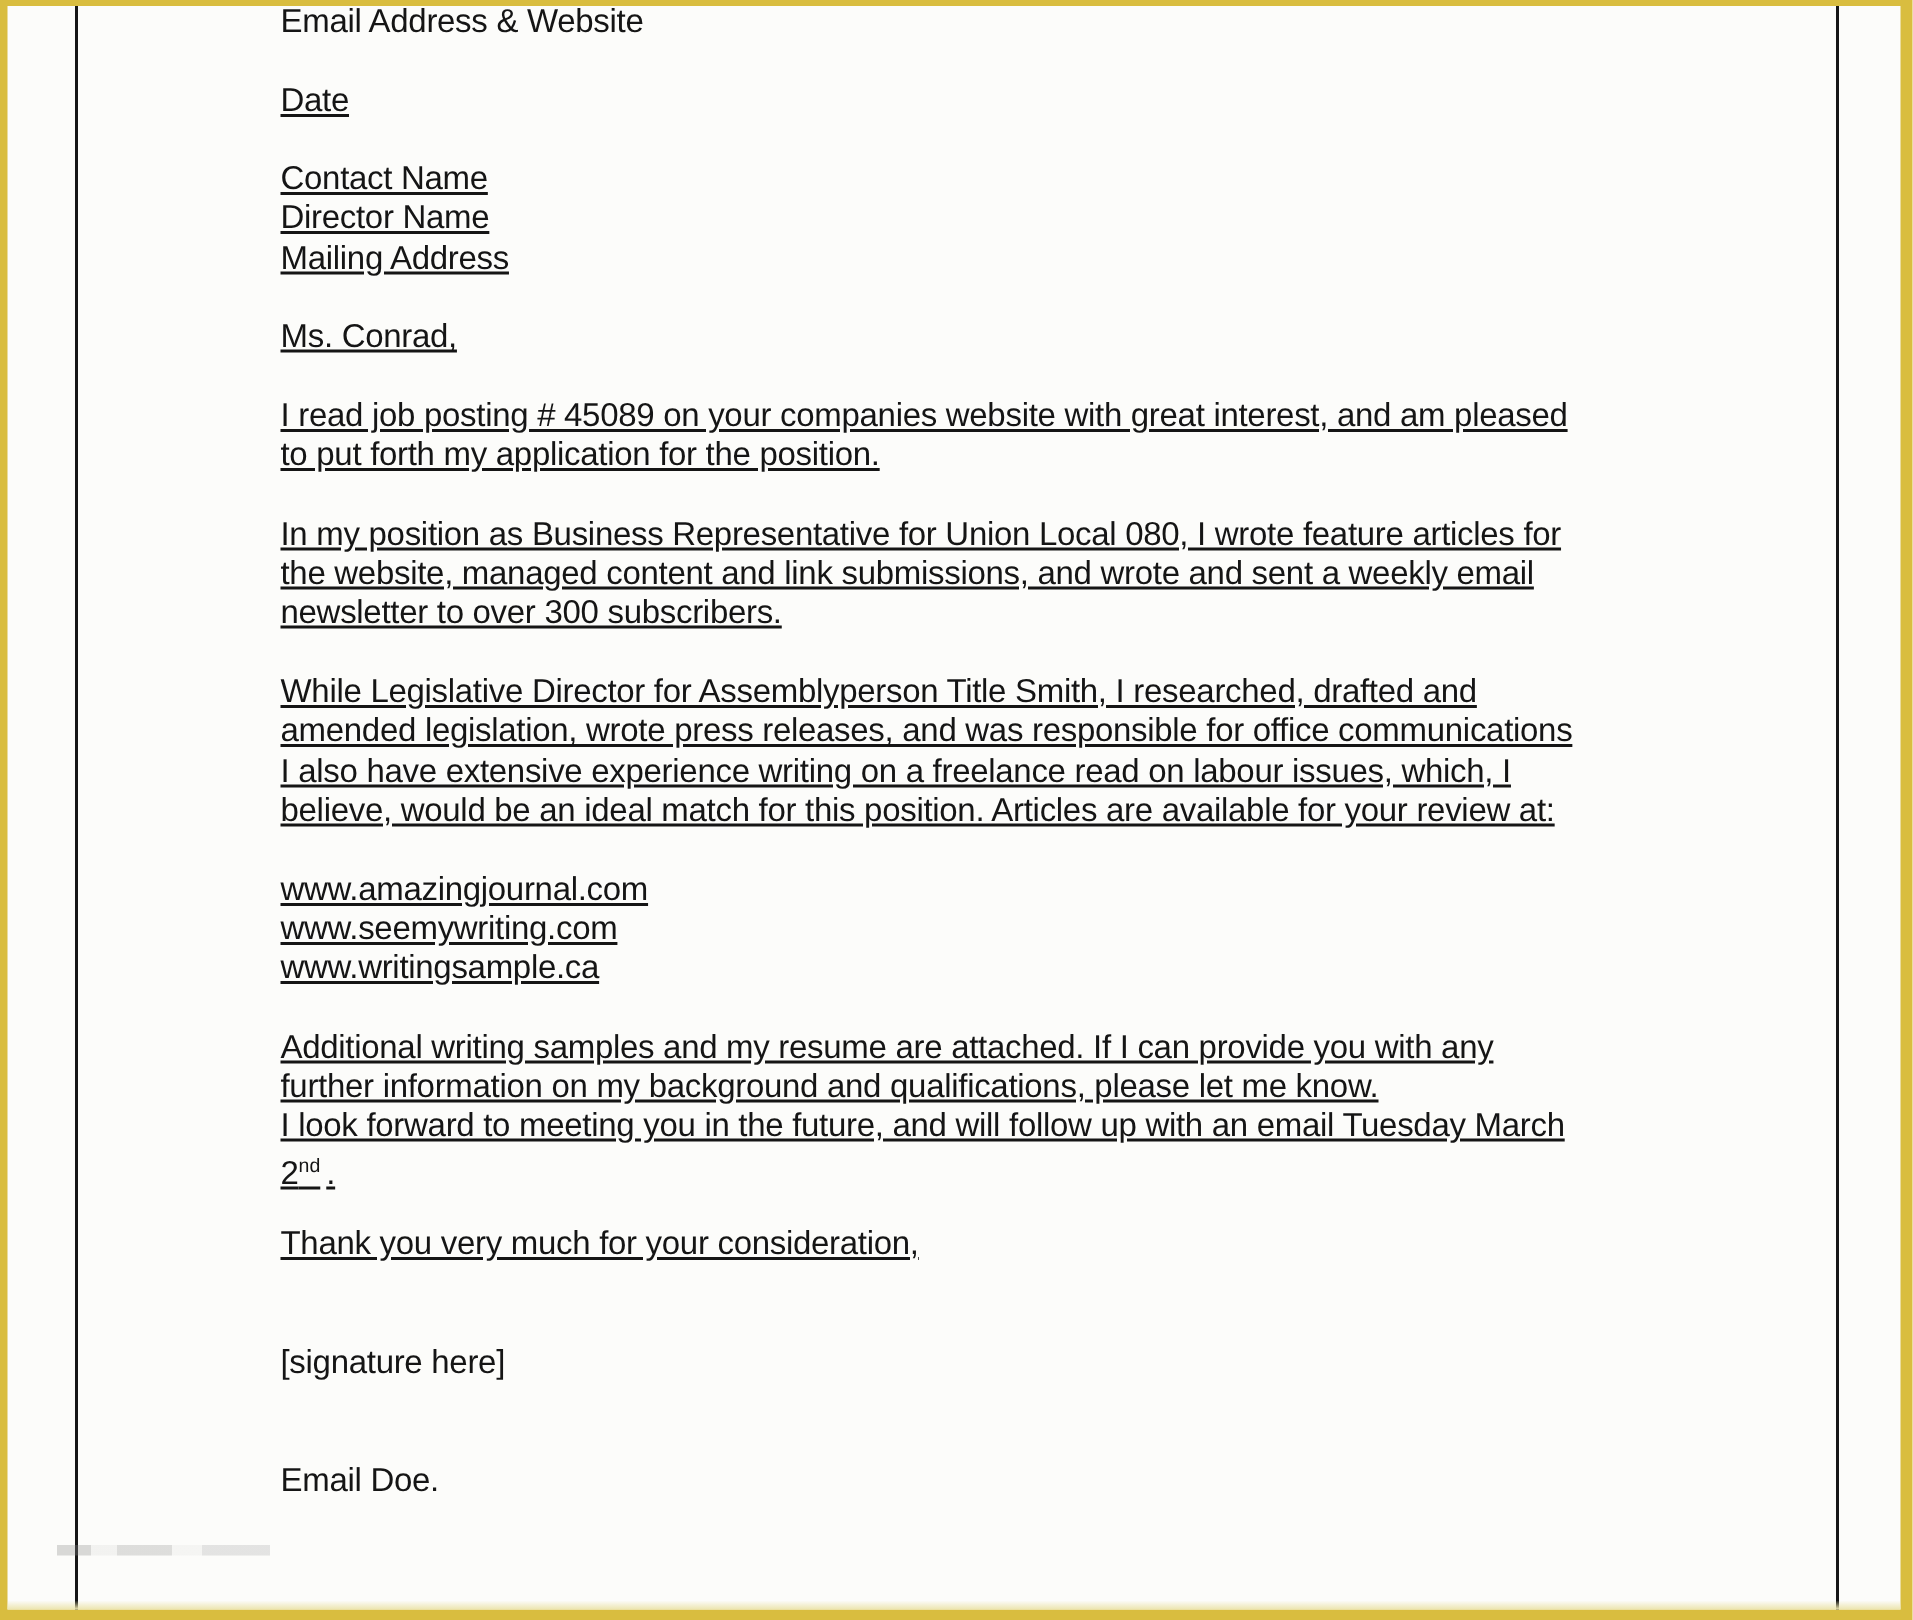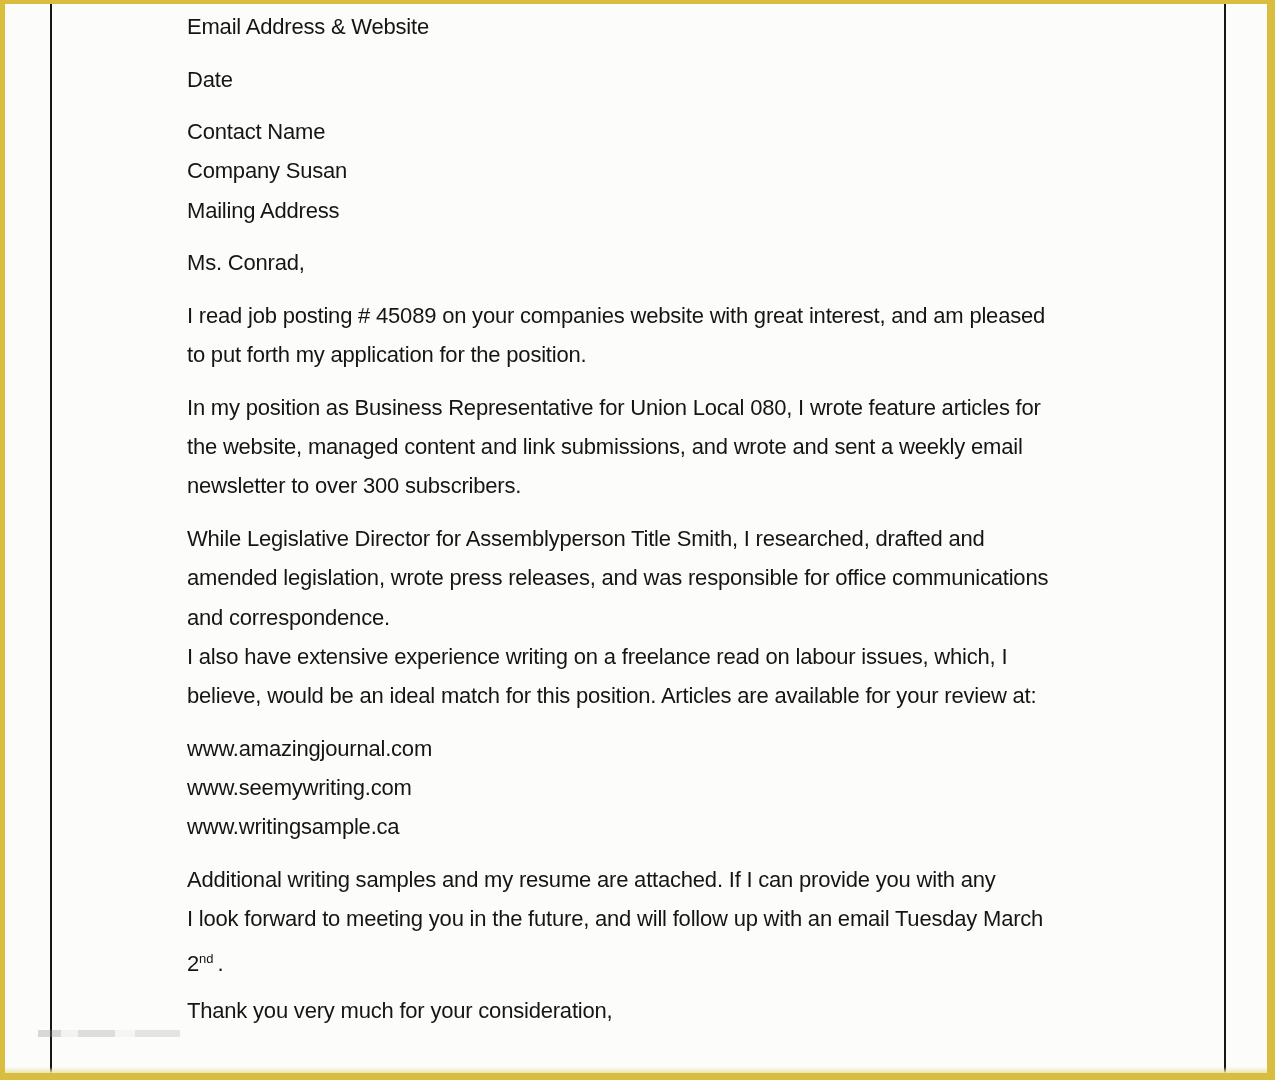--- a/index.html
+++ b/index.html
@@ -43,22 +43,22 @@
   .letter {
     position: absolute;
     left: 187px;
     top: 1px;
     color: #151515;
     font-size: 22px;
     line-height: 26.3px;
     letter-spacing: -0.2px;
     white-space: nowrap;
   }
-  .line { height: 26.3px; margin-top: 13px; }
-  .gap1 { margin-top: 26.3px; }
+  .line { height: 26.3px; }
+  .gap1 { margin-top: 26.3px; text-decoration: underline; }
   .gap2 { margin-top: 52.6px; }
   .italic { }
   sup.ord {
     font-size: 13px;
     vertical-align: super;
     letter-spacing: 0;
     margin-right: 4px;
     text-align: center;
   }
   .watermark {
@@ -88,21 +88,21 @@
   <div class="block">
     <div class="line">Email Address &amp; Website</div>
   </div>
 
   <div class="block gap1">
     <div class="line">Date</div>
   </div>
 
   <div class="block gap1">
     <div class="line">Contact Name</div>
-    <div class="line">Company Susan</div>
+    <div class="line">Director Name</div>
     <div class="line">Mailing Address</div>
   </div>
 
   <div class="block gap1">
     <div class="line">Ms. Conrad,</div>
   </div>
 
   <div class="block gap1">
     <div class="line">I read job posting # 45089 on your companies website with great interest, and am pleased</div>
     <div class="line">to put forth my application for the position.</div>
@@ -110,33 +110,33 @@
 
   <div class="block gap1">
     <div class="line">In my position as Business Representative for Union Local 080, I wrote feature articles for</div>
     <div class="line">the website, managed content and link submissions, and wrote and sent a weekly email</div>
     <div class="line">newsletter to over 300 subscribers.</div>
   </div>
 
   <div class="block gap1">
     <div class="line">While Legislative Director for Assemblyperson Title Smith, I researched, drafted and</div>
     <div class="line">amended legislation, wrote press releases, and was responsible for office communications</div>
-    <div class="line">and correspondence.</div>
     <div class="line">I also have extensive experience writing on a freelance read on labour issues, which, I</div>
     <div class="line">believe, would be an ideal match for this position. Articles are available for your review at:</div>
   </div>
 
   <div class="block gap1">
     <div class="line">www.amazingjournal.com</div>
     <div class="line">www.seemywriting.com</div>
     <div class="line">www.writingsample.ca</div>
   </div>
 
   <div class="block gap1">
     <div class="line">Additional writing samples and my resume are attached. If I can provide you with any</div>
+    <div class="line">further information on my background and qualifications, please let me know.</div>
     <div class="line">I look forward to meeting you in the future, and will follow up with an email Tuesday March</div>
     <div class="line"><span>2</span><sup class="ord">nd</sup><span>.</span></div>
   </div>
 
   <div class="block gap1">
     <div class="line">Thank you very much for your consideration,</div>
   </div>
 
   <div class="block gap2">
     <div class="line italic">[signature here]</div>

